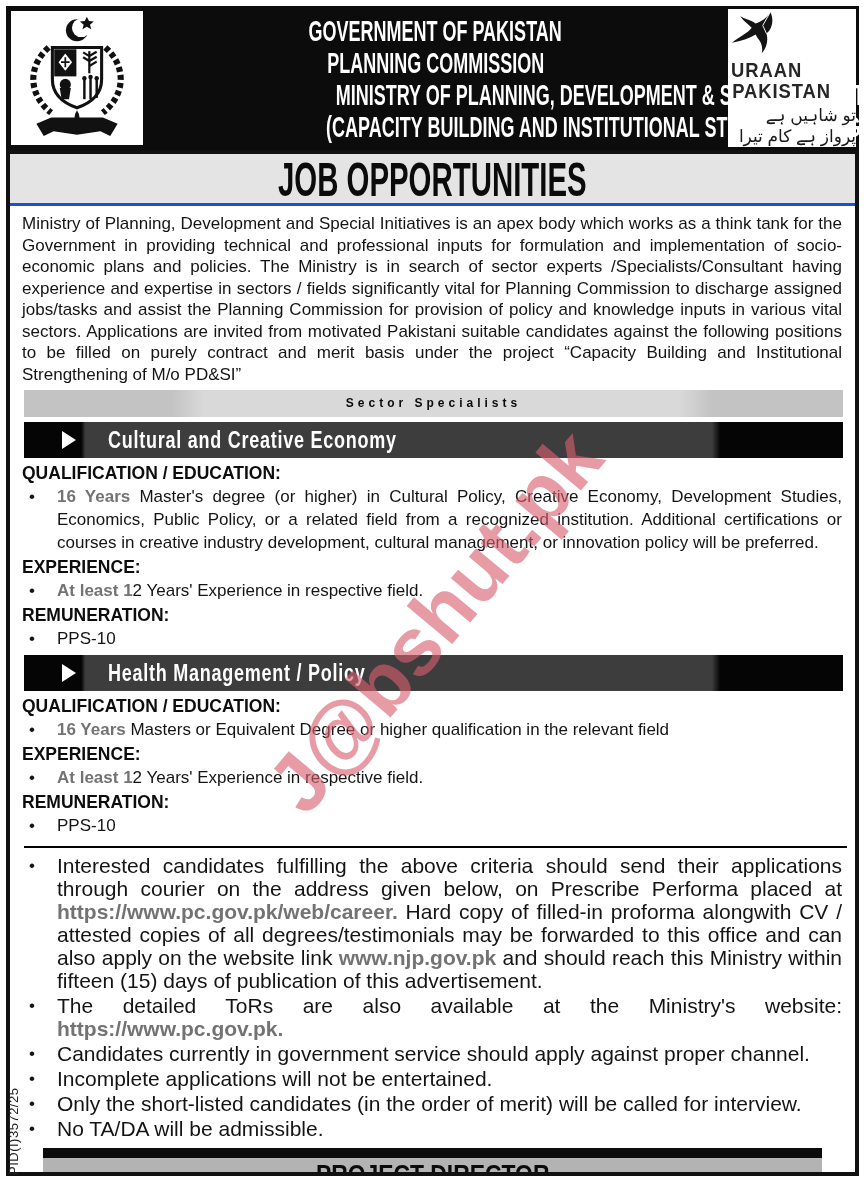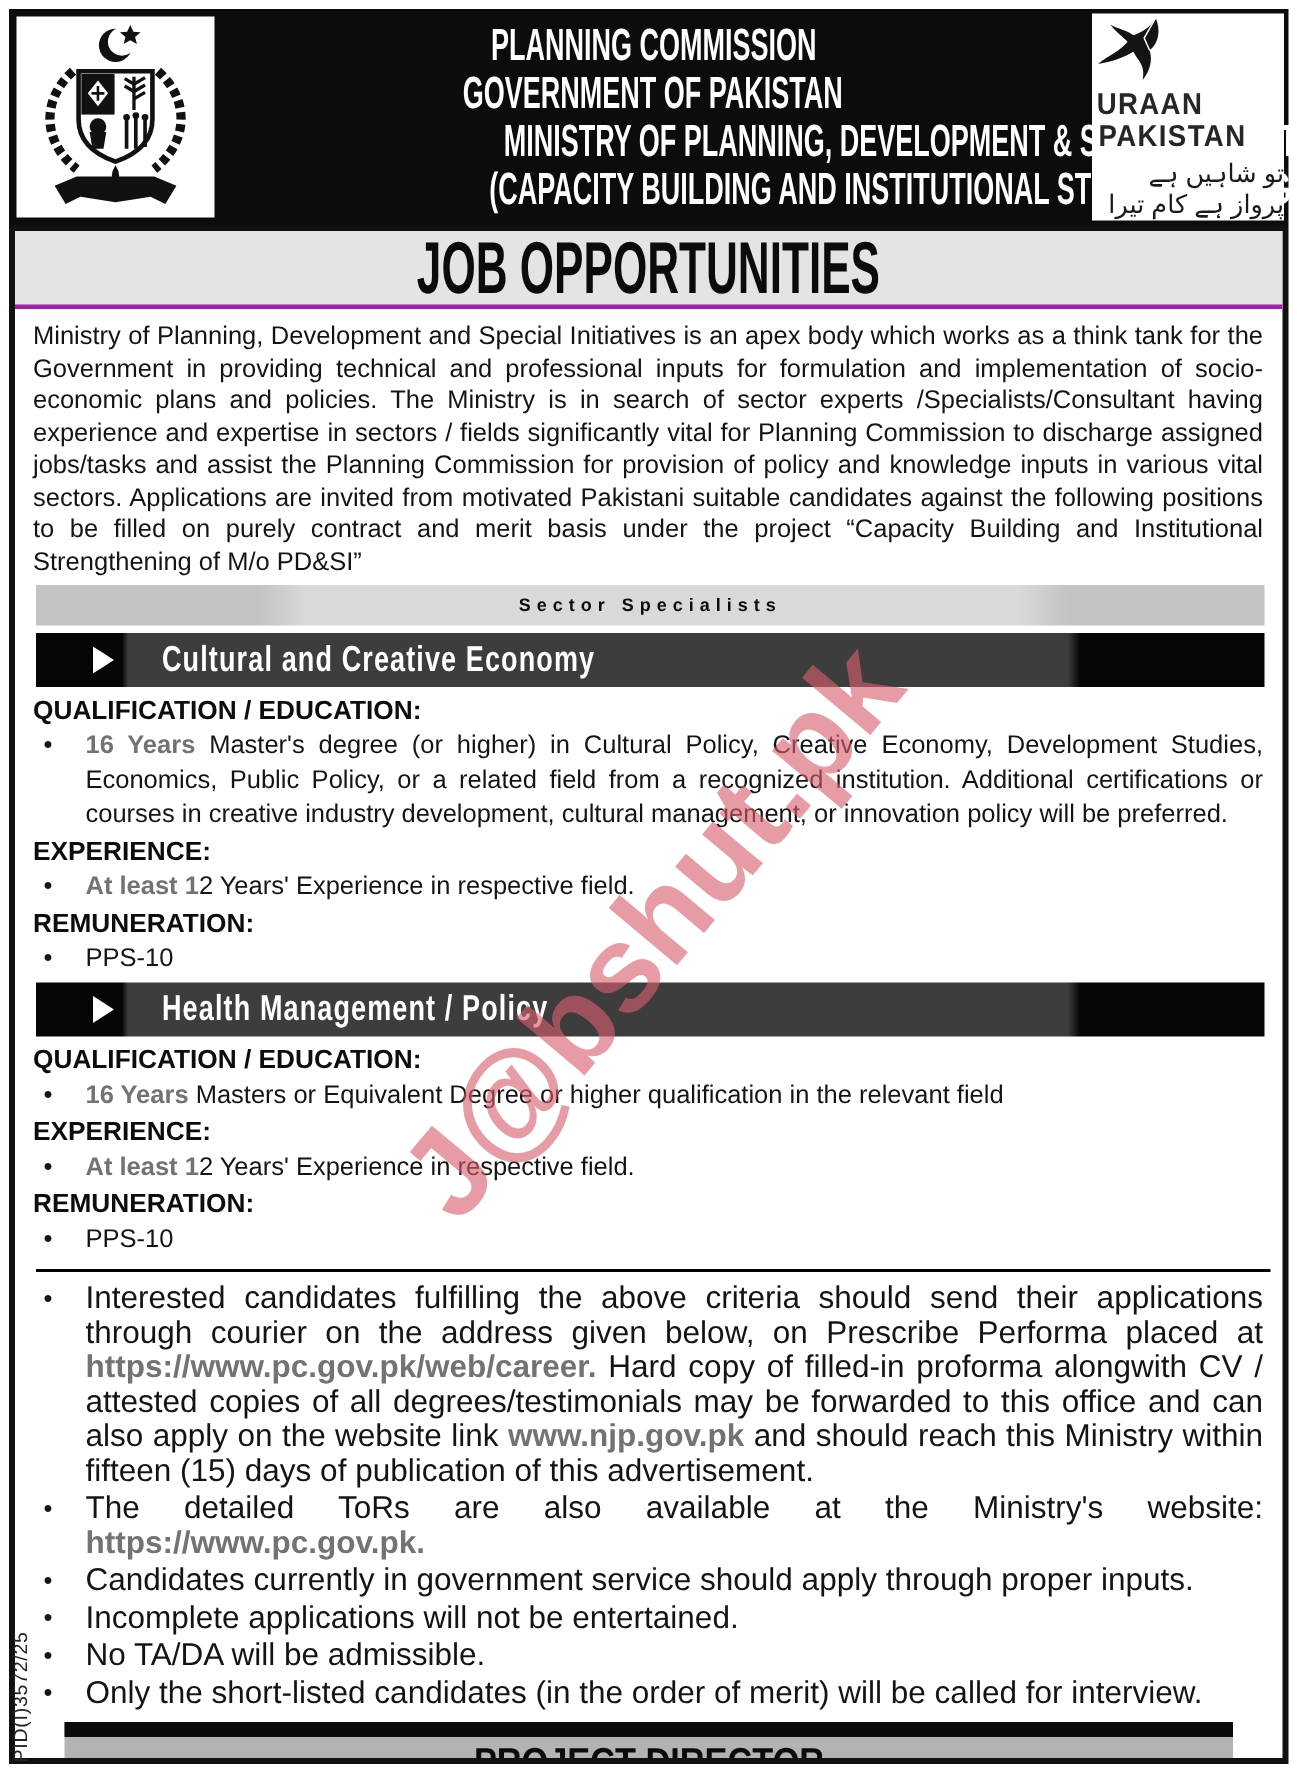--- a/index.html
+++ b/index.html
@@ -17,21 +17,21 @@
   .uraan-word { font-weight:bold; font-size:20px; letter-spacing:1px; color:#262626; line-height:21px;
                 transform:scaleX(0.92); }
   .uraan-urdu { font-size:17px; color:#1a1a1a; margin-top:3px; direction:rtl; }
   .header-titles { position:absolute; left:140px; right:134px; top:9px; text-align:center; color:#fff; }
   .h-line { height:32px; line-height:32px; white-space:nowrap; }
   .h-line > span { display:inline-block; font-weight:bold; font-size:30px; transform:scaleX(0.60); transform-origin:50% 50%; }
 
   
   .main { position:absolute; left:6px; top:150px; width:853px; height:1026px;
           border:4px solid #111; background:#fff; overflow:hidden; }
-  .job-band { height:52px; background:#e4e4e4; border-bottom:3px solid #a21caf;
+  .job-band { height:52px; background:#e4e4e4; border-bottom:3px solid #1d4ed8;
               display:flex; justify-content:center; align-items:center; }
   .job-band > span { display:inline-block; white-space:nowrap; font-weight:bold; font-size:49px;
                      transform:scaleX(0.60); color:#0b0b0b; }
 
   .intro { padding:7px 13px 0 12px; font-size:17px; line-height:21.5px; text-align:justify; color:#141414; }
 
   .sector-band { margin:5px 12px 0 14px; height:27px; line-height:27px; text-align:center;
                  background:linear-gradient(to right,#c3c3c3 0 18%,#d9d9d9 22% 80%,#c3c3c3 84%);
                  font-weight:bold; font-size:12px; letter-spacing:4px; color:#0b0b0b; }
 
@@ -110,22 +110,22 @@
         <g stroke="#111" stroke-width="5" fill="none" stroke-dasharray="4 2.5">
           <path d="M27 28 C10 43 10 66 29 81"></path>
           <path d="M73 28 C90 43 90 66 71 81"></path>
         </g>
         <path d="M50 79 q-4 6 0 11 q4 -5 0 -11" fill="#111"></path>
         <path d="M17 90 l12 -5 h42 l12 5 -6 10 -8 -4 -19 3 -19 -3 -8 4 z" fill="#111"></path>
       </svg>
     </div>
 
     <div class="header-titles">
+      <div class="h-line"><span>GOVERNMENT OF PAKISTAN</span></div>
       <div class="h-line"><span>PLANNING COMMISSION</span></div>
-      <div class="h-line"><span>GOVERNMENT OF PAKISTAN</span></div>
       <div class="h-line"><span>MINISTRY OF PLANNING, DEVELOPMENT &amp; SPECIAL INITIATIVES</span></div>
       <div class="h-line"><span>(CAPACITY BUILDING AND INSTITUTIONAL STRENGTHENING)</span></div>
     </div>
 
     <div class="logo-box">
       <svg width="58" height="50" viewBox="0 0 60 52">
         <path d="M44 2 C40 9 34 12 28.5 14 C24 10 18 10 12.5 6.5 C17 12.5 21 14.5 24.5 18.5 C20 24.5 12 27.5 4 34 C13.5 32.5 22 29.5 28.5 25.5 C31.5 31.5 37 34.5 35 45 C40 39 42 31.5 39.8 24.5 C46.5 19 47.5 10 44 2 Z" fill="#141414"></path>
         <path d="M44 2 L36 16 L39.8 24.5" fill="none" stroke="#fff" stroke-width="1"></path>
       </svg>
       <div class="uraan-word">URAAN</div>
@@ -168,24 +168,24 @@
       <div class="bullet"><b>At least 1</b><span>2 Years' Experience in respective field.</span></div>
       <div class="sec-label">REMUNERATION:</div>
       <div class="bullet">PPS-10</div>
     </div>
 
     <hr class="rule">
 
     <div class="notes">
       <div class="note"><span>Interested candidates fulfilling the above criteria should send their applications through courier on the address given below, on Prescribe Performa placed at </span><b>https://www.pc.gov.pk/web/career.</b><span> Hard copy of filled-in proforma alongwith CV / attested copies of all degrees/testimonials may be forwarded to this office and can also apply on the website link </span><b>www.njp.gov.pk</b><span> and should reach this Ministry within fifteen (15) days of publication of this advertisement.</span></div>
       <div class="note"><span>The detailed ToRs are also available at the Ministry's website: </span><b>https://www.pc.gov.pk.</b><span></span><b></b><span></span></div>
-      <div class="note"><span>Candidates currently in government service should apply through proper inputs.</span></div>
+      <div class="note"><span>Candidates currently in government service should apply against proper channel.</span></div>
       <div class="note"><span>Incomplete applications will not be entertained.</span></div>
+      <div class="note"><span>Only the short-listed candidates (in the order of merit) will be called for interview.</span></div>
       <div class="note"><span>No TA/DA will be admissible.</span></div>
-      <div class="note"><span>Only the short-listed candidates (in the order of merit) will be called for interview.</span></div>
     </div>
 
     <div class="footer">
       <div class="footer-title">
           <span>PROJECT DIRECTOR</span>
         </div>
       <div class="f-line">
           <span>Capacity Building and Institutional Strengthening</span>
         </div>
       <div class="f-line">

